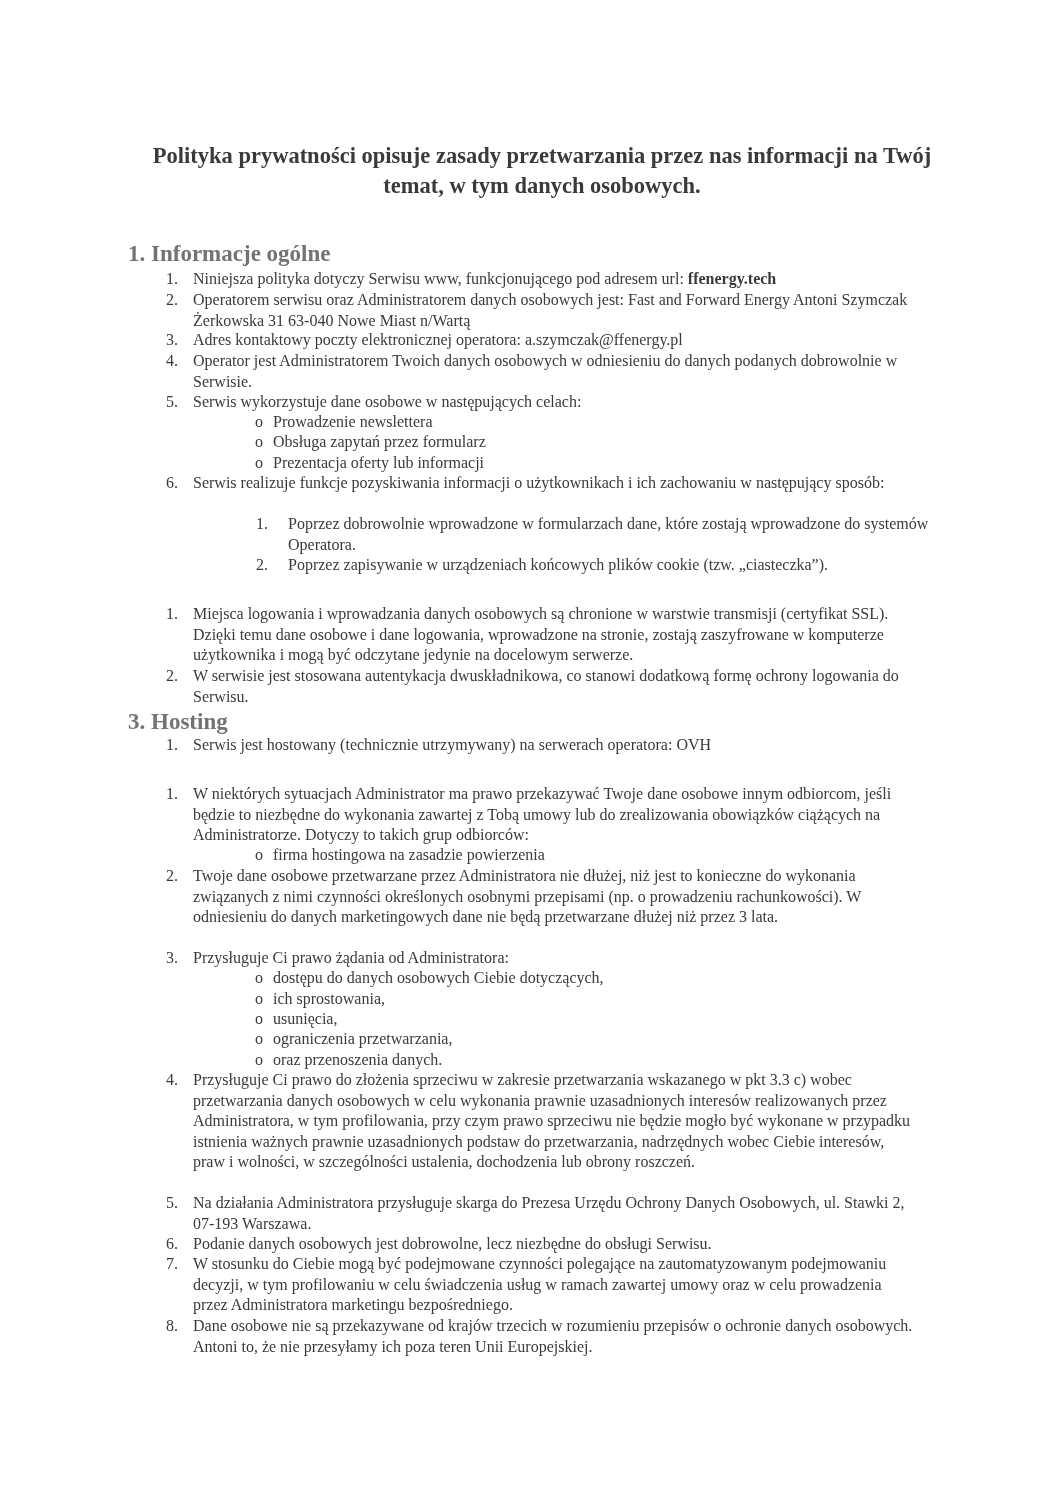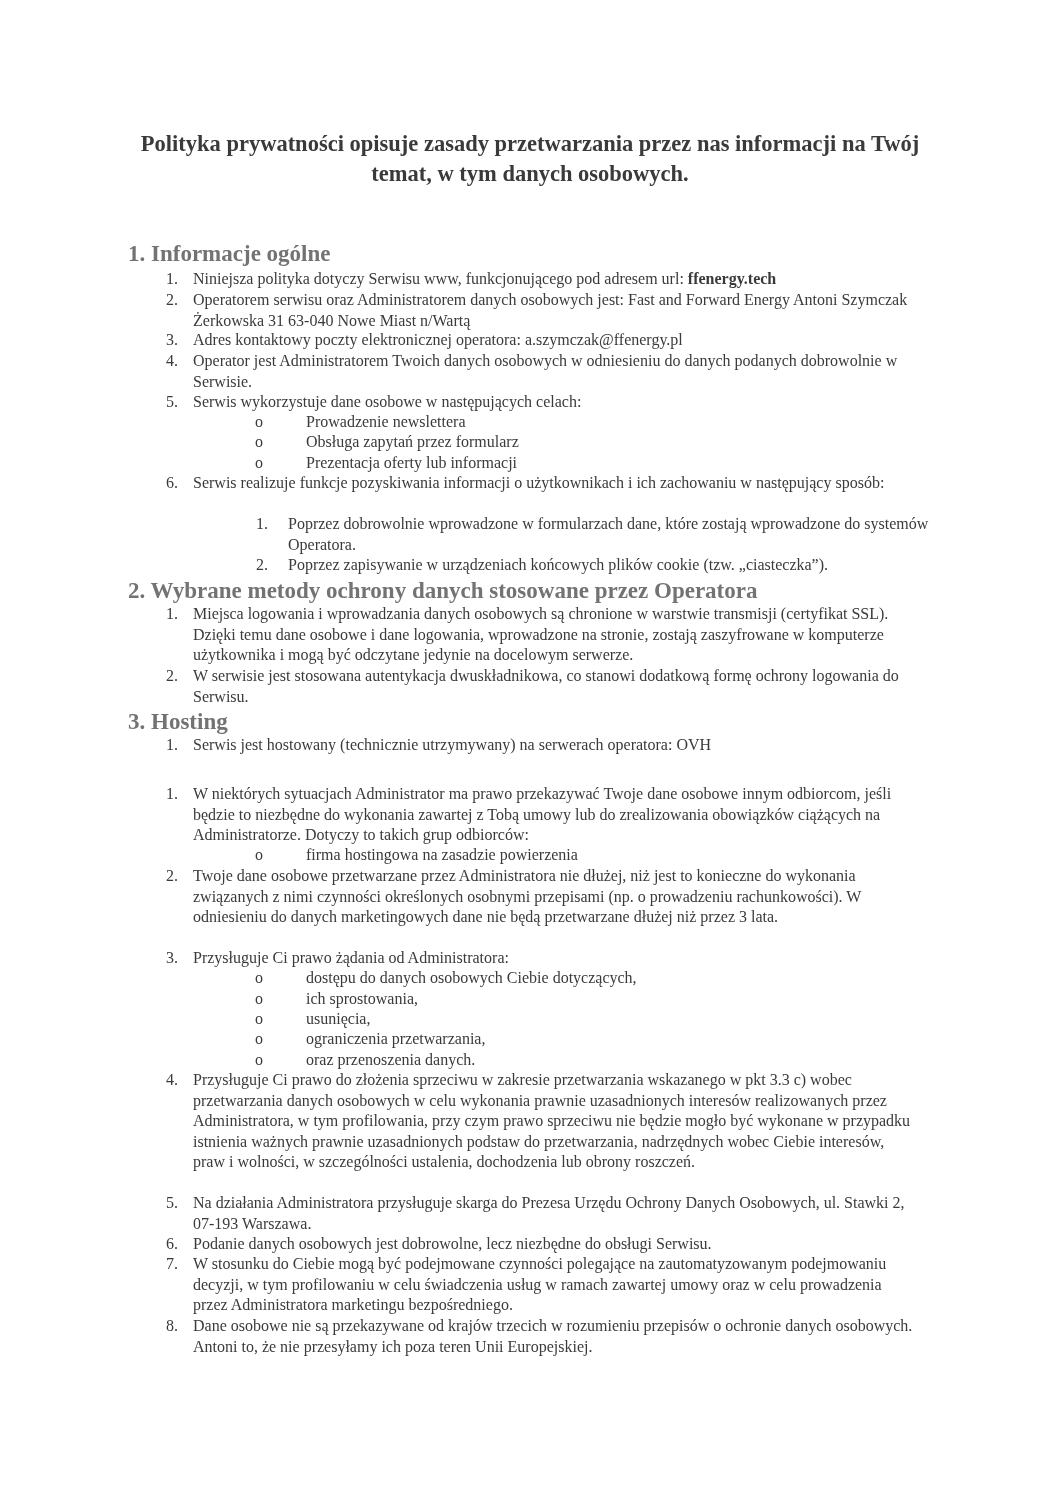--- a/index.html
+++ b/index.html
@@ -5,37 +5,37 @@
   html, body { margin: 0; padding: 0; background: #ffffff; }
   body {
     width: 1058px; height: 1497px; position: relative; overflow: hidden;
     font-family: "Liberation Serif", "DejaVu Serif", serif;
     color: #3a3a3a;
   }
   .page { position: absolute; left: 0; top: 0; width: 1058px; height: 1497px; }
   .title {
     position: absolute; left: 120px; width: 820px; top: 129px;
     text-align: center; font-weight: bold; font-size: 22.5px; line-height: 30px;
-    color: #3a3a3a; margin: 0;
+    color: #3a3a3a; margin: 12px;
   }
   .h {
     position: absolute; left: 128px; font-weight: bold; font-size: 23px;
     line-height: 26px; margin: 0; color: #737373; white-space: nowrap;
   }
   .li {
     position: absolute; font-size: 16px; line-height: 20.5px; color: #3a3a3a;
   }
   .li .num { position: absolute; text-align: right; }
   .li .txt { display: block; }
   .lvl1 { left: 160px; width: 760px; }
   .lvl1 .num { left: 0; width: 18px; }
   .lvl1 .txt { margin-left: 33px; }
   .lvl2 { left: 255px; width: 675px; }
   .lvl2 .num { left: 0; width: 15px; text-align: left; }
-  .lvl2 .txt { margin-left: 51px; }
+  .lvl2 .txt { margin-left: 18px; }
   .lvl2n { left: 240px; width: 690px; }
   .lvl2n .num { left: 0; width: 28px; }
   .lvl2n .txt { margin-left: 48px; }
   b.url { font-weight: bold; }
 </style>
 </head>
 <body>
 
 <div class="page">
 
@@ -81,21 +81,20 @@
   </div>
   <div class="li lvl2n" style="top:514px">
     <span class="num">1.</span>
     <span class="txt">Poprzez dobrowolnie wprowadzone w formularzach dane, które zostają wprowadzone do systemów Operatora.</span>
   </div>
   <div class="li lvl2n" style="top:555px">
     <span class="num">2.</span>
     <span class="txt">Poprzez zapisywanie w urządzeniach końcowych plików cookie (tzw. „ciasteczka”).</span>
   </div>
 
-  <h2 class="h" style="top:578px">2. Wybrane metody ochrony danych stosowane przez Operatora</h2>
   <div class="li lvl1" style="top:604px">
     <span class="num">1.</span>
     <span class="txt">Miejsca logowania i wprowadzania danych osobowych są chronione w warstwie transmisji (certyfikat SSL). Dzięki temu dane osobowe i dane logowania, wprowadzone na stronie, zostają zaszyfrowane w komputerze użytkownika i mogą być odczytane jedynie na docelowym serwerze.</span>
   </div>
   <div class="li lvl1" style="top:666px">
     <span class="num">2.</span>
     <span class="txt">W serwisie jest stosowana autentykacja dwuskładnikowa, co stanowi dodatkową formę ochrony logowania do Serwisu.</span>
   </div>
 
   <h2 class="h" style="top:709px">3. Hosting</h2>

